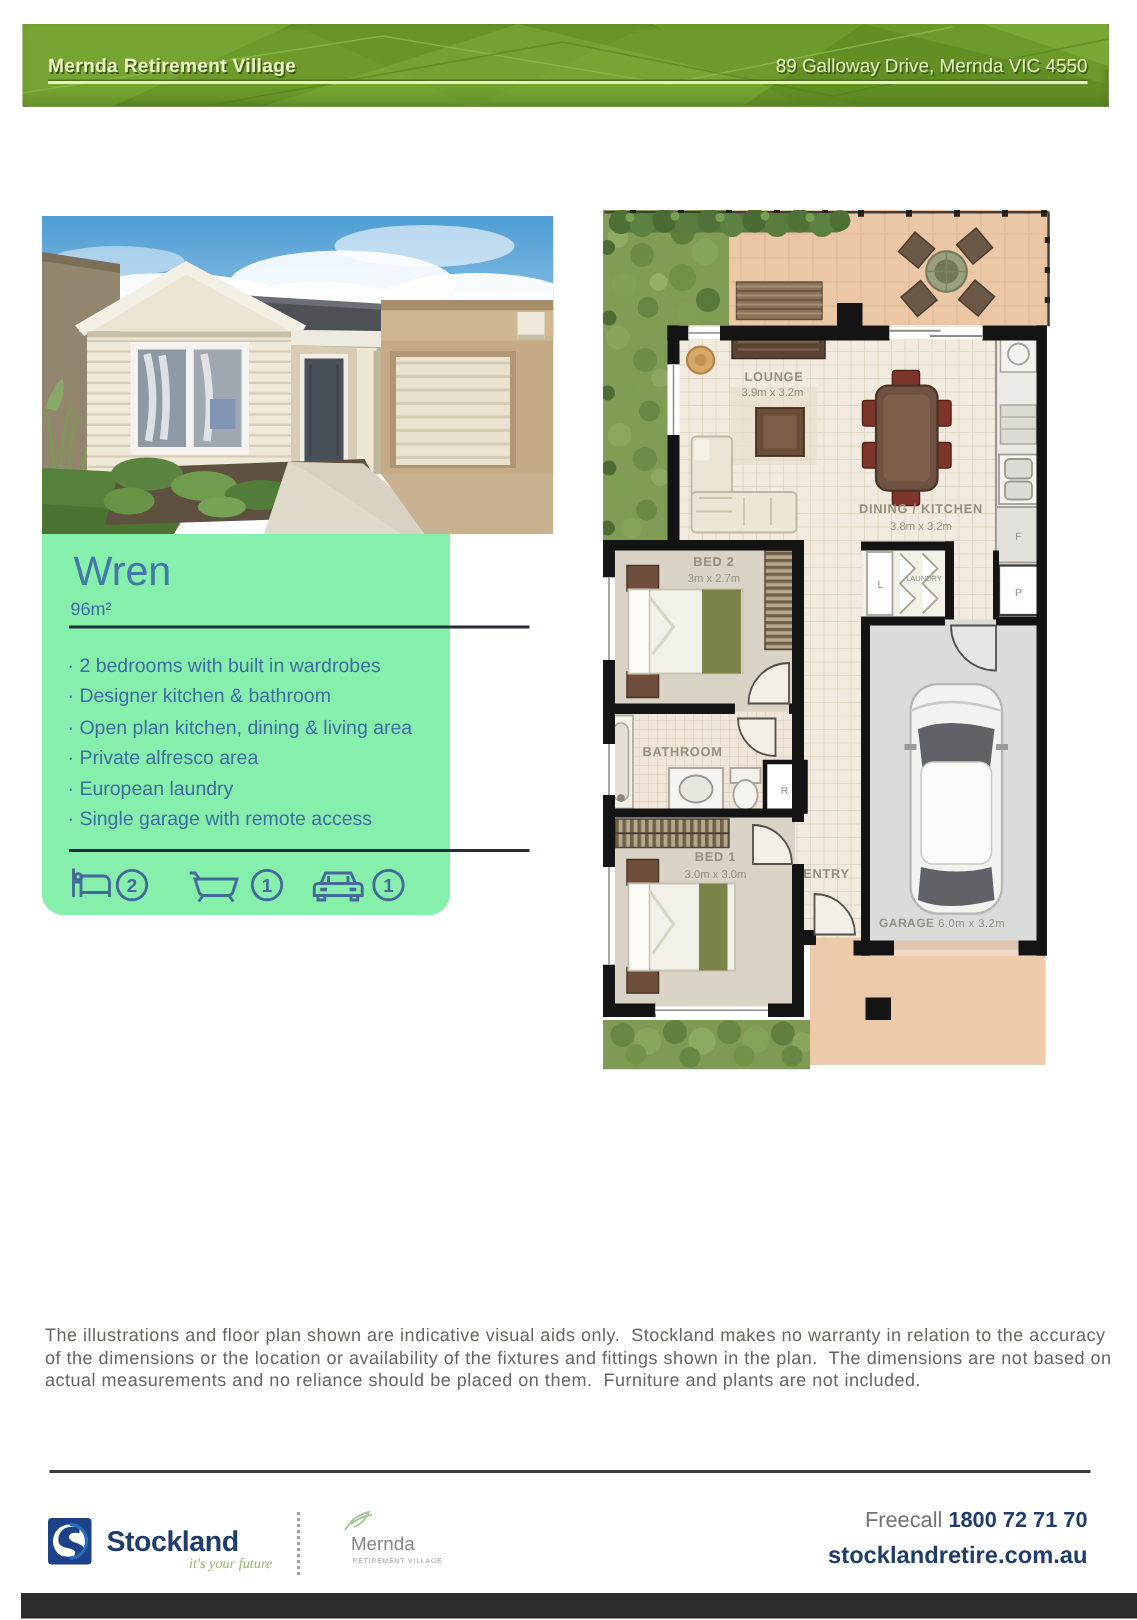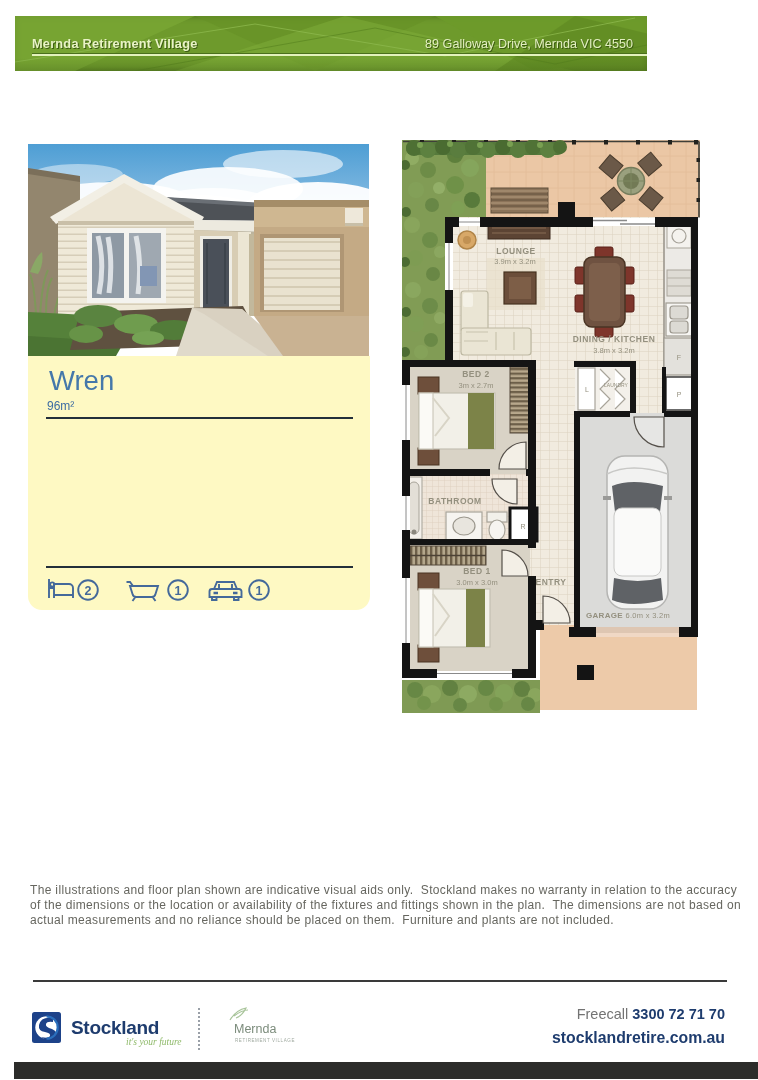--- a/index.html
+++ b/index.html
@@ -2,21 +2,21 @@
 <html><head>
 <meta charset="utf-8">
 <style>
 html,body{margin:0;padding:0}
 body{width:758px;height:1080px;position:relative;background:#fff;font-family:"Liberation Sans",sans-serif;overflow:hidden}
 .abs{position:absolute}
 </style>
 </head>
 <body>
 
-<div class="abs" style="left:15px;top:16px;width:632px;height:55px;background:#6e9a2c;overflow:hidden;box-shadow:inset 0 0 6px #44641a">
+<div class="abs" style="left:15px;top:16px;width:724px;height:55px;background:#6e9a2c;overflow:hidden;box-shadow:inset 0 0 6px #44641a">
 <svg width="724" height="55" style="position:absolute;left:0;top:0">
 <polygon points="0,0 180,0 60,55 0,55" fill="#79a634" opacity="0.8"></polygon>
 <polygon points="180,0 420,0 300,55" fill="#669126" opacity="0.7"></polygon>
 <polygon points="330,0 560,55 160,55" fill="#7fae3a" opacity="0.5"></polygon>
 <polygon points="420,0 724,0 724,30 520,55" fill="#6d9a2a" opacity="0.9"></polygon>
 <polygon points="560,0 724,40 724,55 480,55" fill="#5d8722" opacity="0.6"></polygon>
 <polygon points="640,0 724,0 724,28" fill="#83b23e" opacity="0.6"></polygon>
 <polyline points="0,46 240,8 430,40 620,2" fill="none" stroke="#8cb84c" stroke-width="1" opacity="0.8"></polyline>
 <polyline points="120,55 360,12 540,48 724,10" fill="none" stroke="#55801e" stroke-width="1" opacity="0.6"></polyline>
 </svg>
@@ -126,28 +126,36 @@
 <circle cx="180" cy="199" r="2.5" fill="#8f6cae"></circle>
       <circle cx="205" cy="196" r="2" fill="#a98cc4"></circle>
 </g>
 
 <polygon points="164,164 214,165 268,212 148,212" fill="#e0dacb"></polygon>
 <polygon points="164,164 214,165 268,212 240,212 176,170" fill="#d3ccba" opacity="0.6"></polygon>
 
 <polygon points="226,172 341,172 341,212 255,212" fill="#c9b292"></polygon>
 </svg>
 
-<div class="abs" style="left:28px;top:356px;width:342px;height:254px;background:#fef9c3;border-radius:0 0 14px 14px">
+<div class="abs" style="left:28px;top:356px;width:272px;height:254px;background:#86efac;border-radius:0 0 14px 14px">
 
 <div class="abs" style="left:21px;top:9px;font-size:27.5px;color:#4578aa">Wren</div>
 
 <div class="abs" style="left:19px;top:43px;font-size:12px;font-weight:normal;color:#3e6da3">96m²</div>
 
 <div class="abs" style="left:18px;top:61px;width:307px;height:2px;background:#232f3a"></div>
 
+<div class="abs" style="left:17px;top:78px;font-size:13px;color:#3e6da3;line-height:20.4px">
+· 2 bedrooms with built in wardrobes<br>
+· Designer kitchen &amp; bathroom<br>
+· Open plan kitchen, dining &amp; living area<br>
+· Private alfresco area<br>
+· European laundry<br>
+· Single garage with remote access
+</div>
 
 <div class="abs" style="left:18px;top:210px;width:307px;height:2px;background:#232f3a"></div>
 
 <svg class="abs" style="left:18px;top:221px" width="260" height="26" viewBox="0 0 260 26">
 <g stroke="#44699a" fill="none" stroke-width="1.9">
 
 <path d="M3,2 v19 M3,11 h5 M8,7 h15 a4,4 0 0 1 4,4 v7 h-19 z M27,18 v3 M8,18 v3"></path>
 <circle cx="6.2" cy="7.5" r="2.1"></circle>
 
 <circle cx="42" cy="13" r="9.8"></circle>
@@ -571,17 +579,17 @@
 
 <div class="abs" style="left:198px;top:1008px;width:1px;height:42px;border-left:2px dotted #9aa0a8"></div>
 
 <svg class="abs" style="left:220px;top:1002px" width="120" height="50" viewBox="0 0 120 50">
 <path d="M10,18 q6,-10 16,-12 q-4,8 -10,10 M14,14 q8,-6 14,-6" stroke="#a8c49a" stroke-width="1.2" fill="none"></path>
 <text x="14" y="31" font-size="12.5" fill="#7c8c7c" font-family="Liberation Sans,sans-serif">Mernda</text>
 <text x="15" y="40" font-size="4.5" fill="#a0aaa0" font-family="Liberation Sans,sans-serif" letter-spacing="0.6">RETIREMENT VILLAGE</text>
 </svg>
 
 <div class="abs" style="right:33px;top:1003px;font-size:14.5px;color:#1e3c6e;text-align:right;line-height:23px">
-<span style="color:#737373">Freecall </span><b>3300 72 71 70</b><br>
+<span style="color:#737373">Freecall </span><b>1800 72 71 70</b><br>
 <b style="font-size:15.8px">stocklandretire.com.au</b>
 </div>
 
 <div class="abs" style="left:14px;top:1062px;width:744px;height:17px;background:#2c2c2a"></div>
 
 </body></html>

